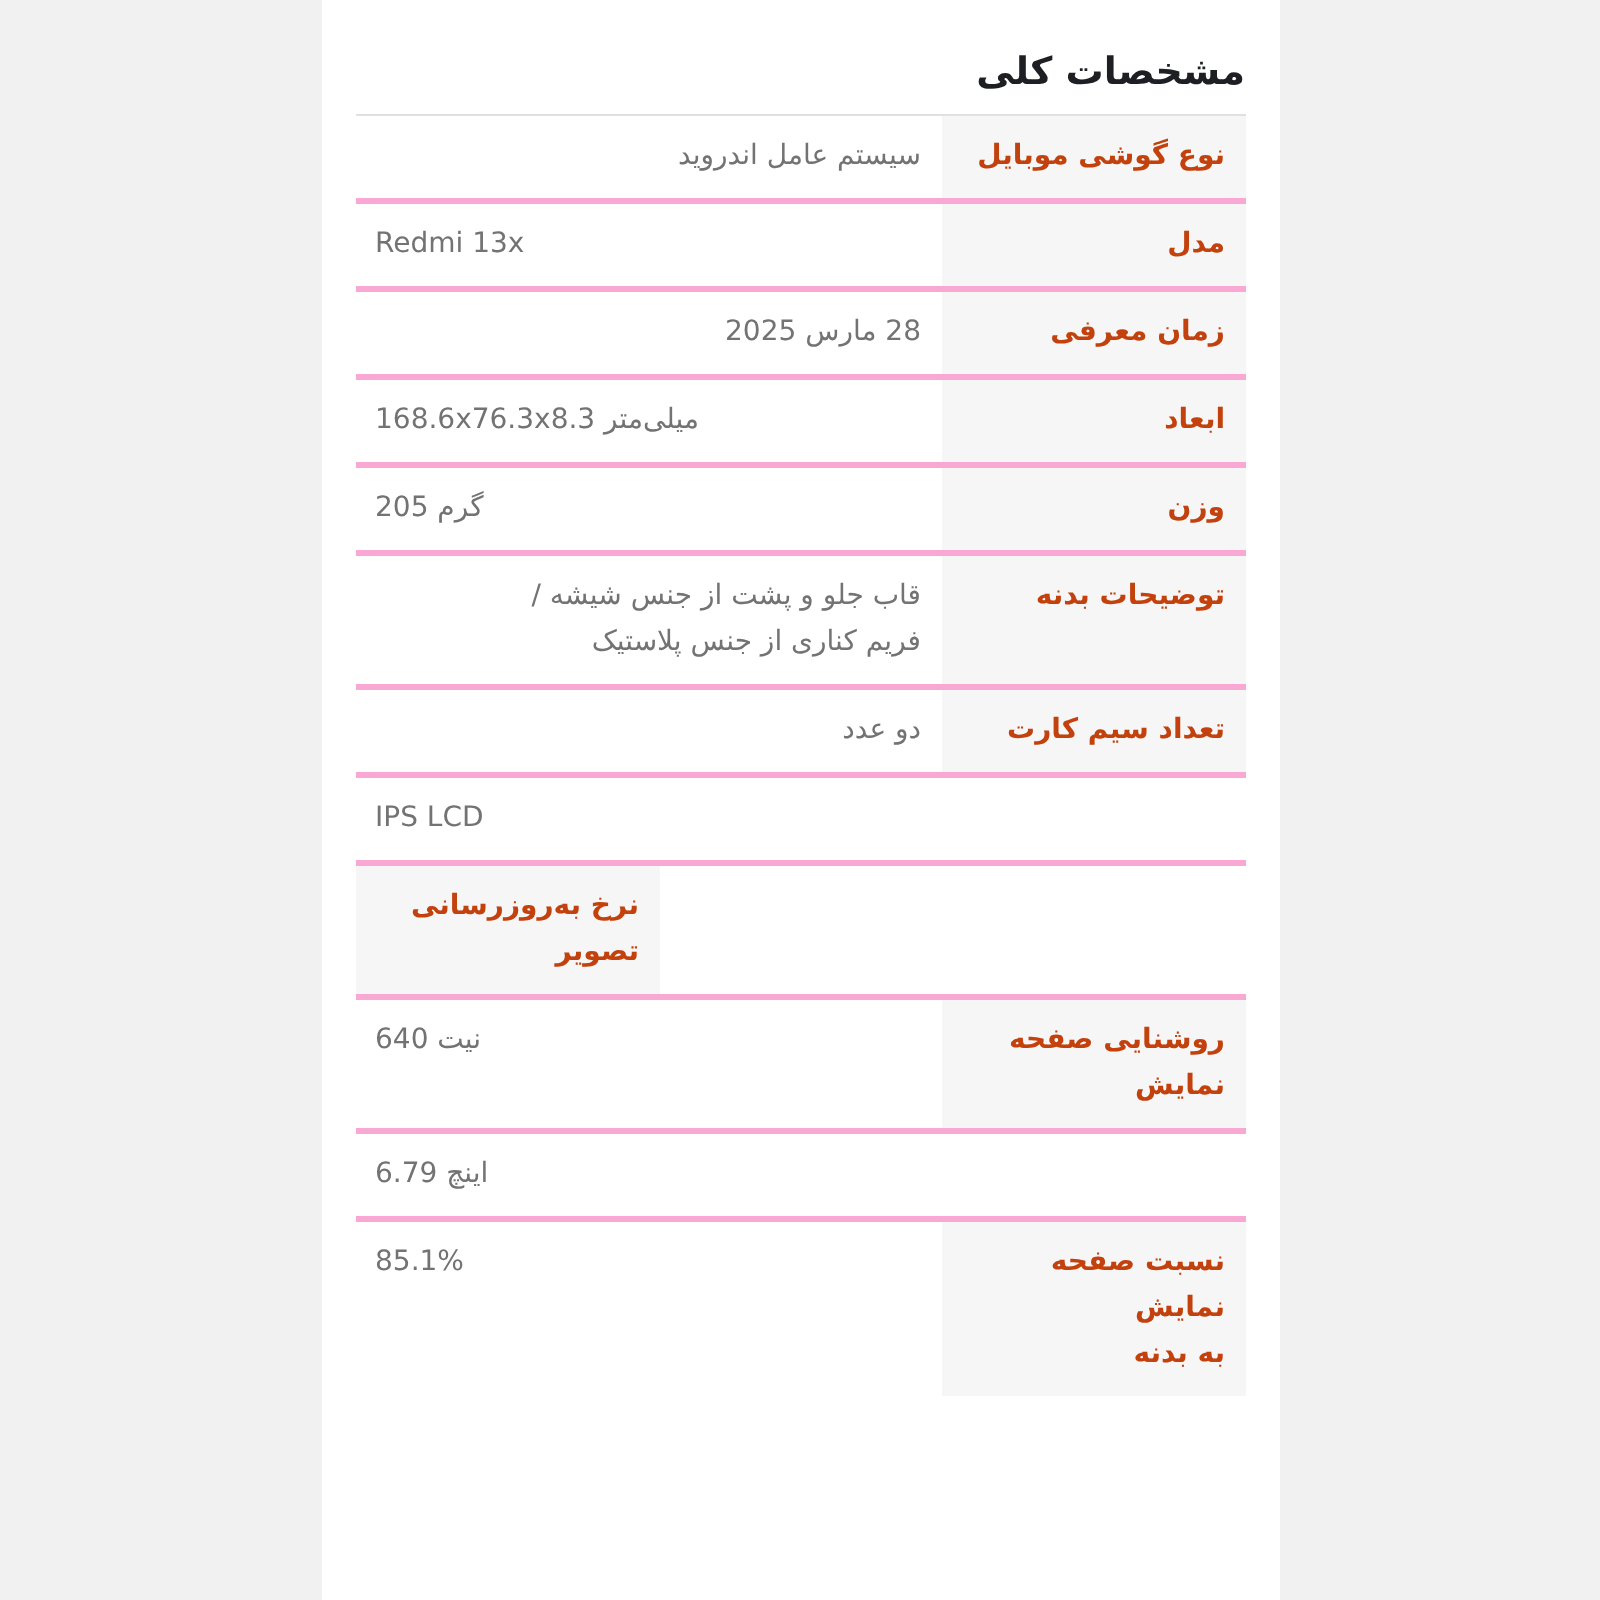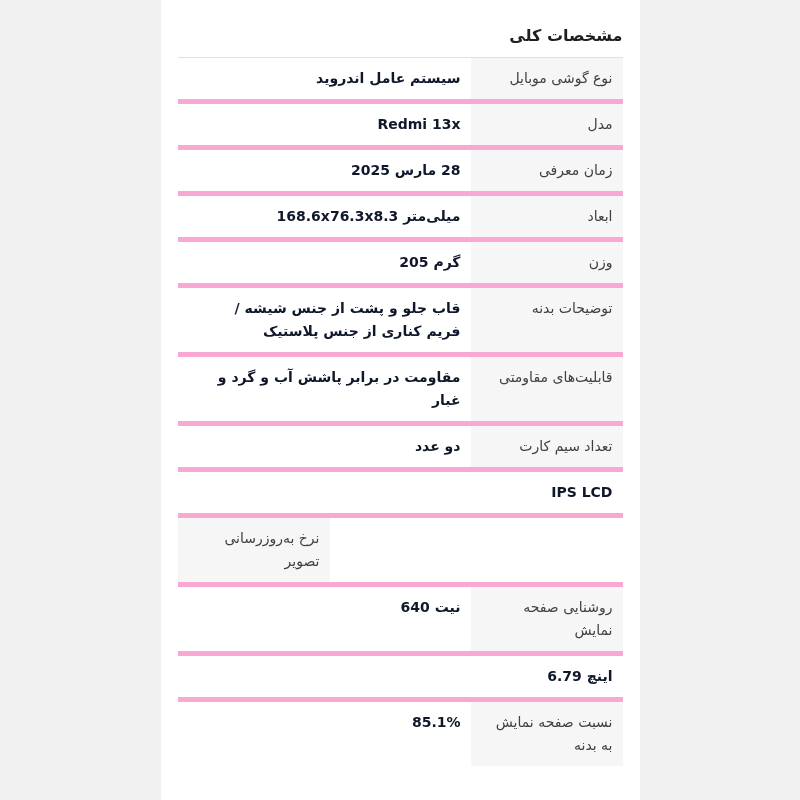--- a/index.html
+++ b/index.html
@@ -16,56 +16,55 @@
   }
   .card {
     width: 479px; height: 810px;
     background: #ffffff;
     padding: 0 17px;
     overflow: hidden;
   }
   .section-title {
     direction: rtl;
     text-align: right;
-    font-size: 16px;
+    font-size: 19px;
     line-height: 24px;
     font-weight: 700;
     color: #1d1f23;
     padding-top: 24px;
     padding-bottom: 9px;
     height: 57px;
   }
   .spec-table {
     border-top: 1px solid #e0e0e2;
   }
   .row {
     display: flex;
     align-items: stretch;
     min-height: 41px;
   }
-  .row + .row { border-top: 5px solid #f9a8d4; }
+  .row + .row { border-top: 3px solid #f9a8d4; }
   .cell {
     padding: 9px 10px;
     font-size: 14px;
     line-height: 23px;
     white-space: pre-line;
   }
   .cell.value {
     flex: 1 1 auto;
-    text-align: right;
-    font-weight: 700;
-    color: #0f172a;
+    font-weight: 400;
+    color: #737373;
     background: #ffffff;
   }
   .cell.label {
     flex: 0 0 152px;
     width: 152px;
     direction: rtl;
-    font-weight: 400;
-    color: #404040;
+    font-weight: 700;
+    color: #c2410c;
     background: #f6f6f7;
   }
 </style>
 </head>
 <body style="background: rgb(241, 241, 242);">
 
 <div class="page">
   <div class="card" style="background: rgb(255, 255, 255);">
     <h2 class="section-title">مشخصات کلی</h2>
     <div class="spec-table" id="specs-table">
@@ -93,24 +92,20 @@
     <div class="cell value" dir="ltr">205 گرم</div>
     <div class="cell label">وزن</div>
   </div>
 
   <div class="row">
     <div class="cell value" dir="rtl">قاب جلو و پشت از جنس شیشه /
 فریم کناری از جنس پلاستیک</div>
     <div class="cell label">توضیحات بدنه</div>
   </div>
 
-  <div class="row">
-    <div class="cell value" dir="rtl">مقاومت در برابر پاشش آب و گرد و غبار</div>
-    <div class="cell label">قابلیت‌های مقاومتی</div>
-  </div>
 
   <div class="row">
     <div class="cell value" dir="rtl">دو عدد</div>
     <div class="cell label">تعداد سیم کارت</div>
   </div>
 
 
 
   <div class="row">
     <div class="cell value" dir="ltr">IPS LCD</div>

